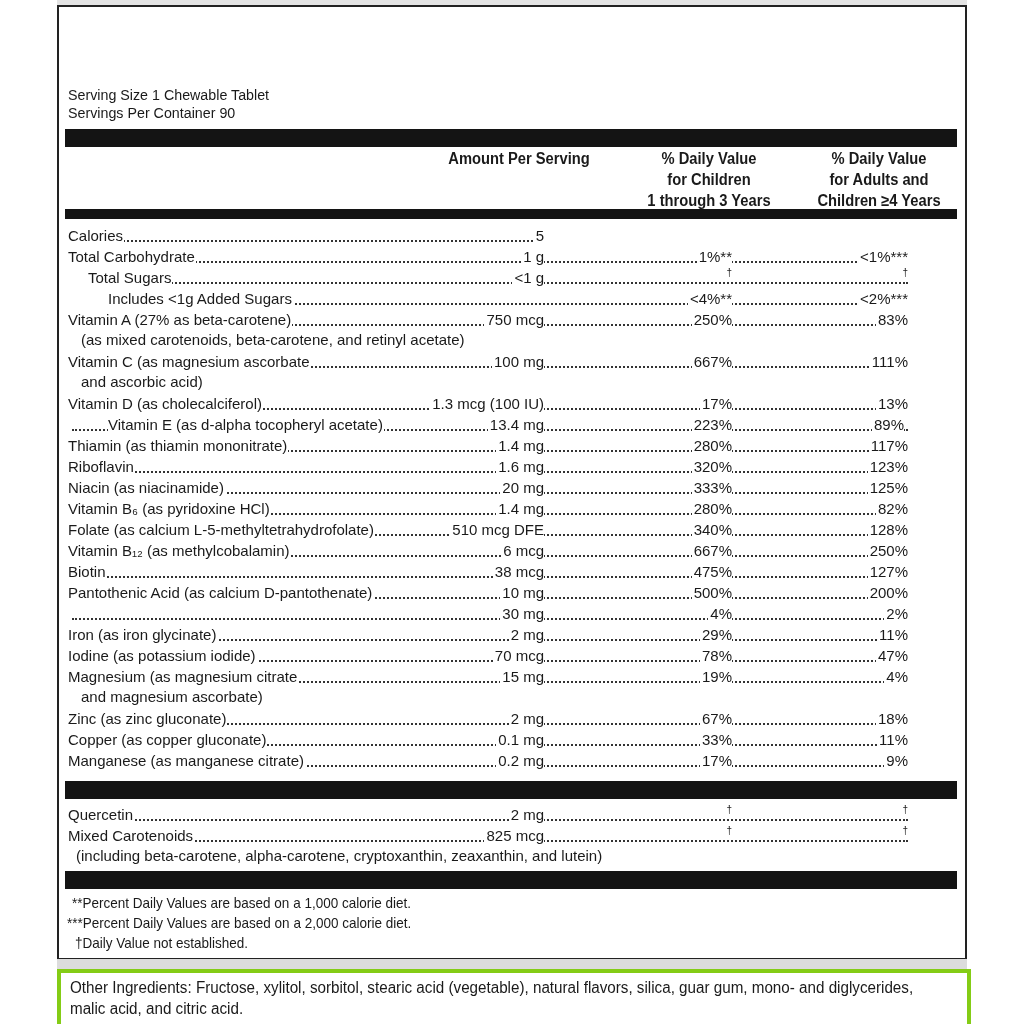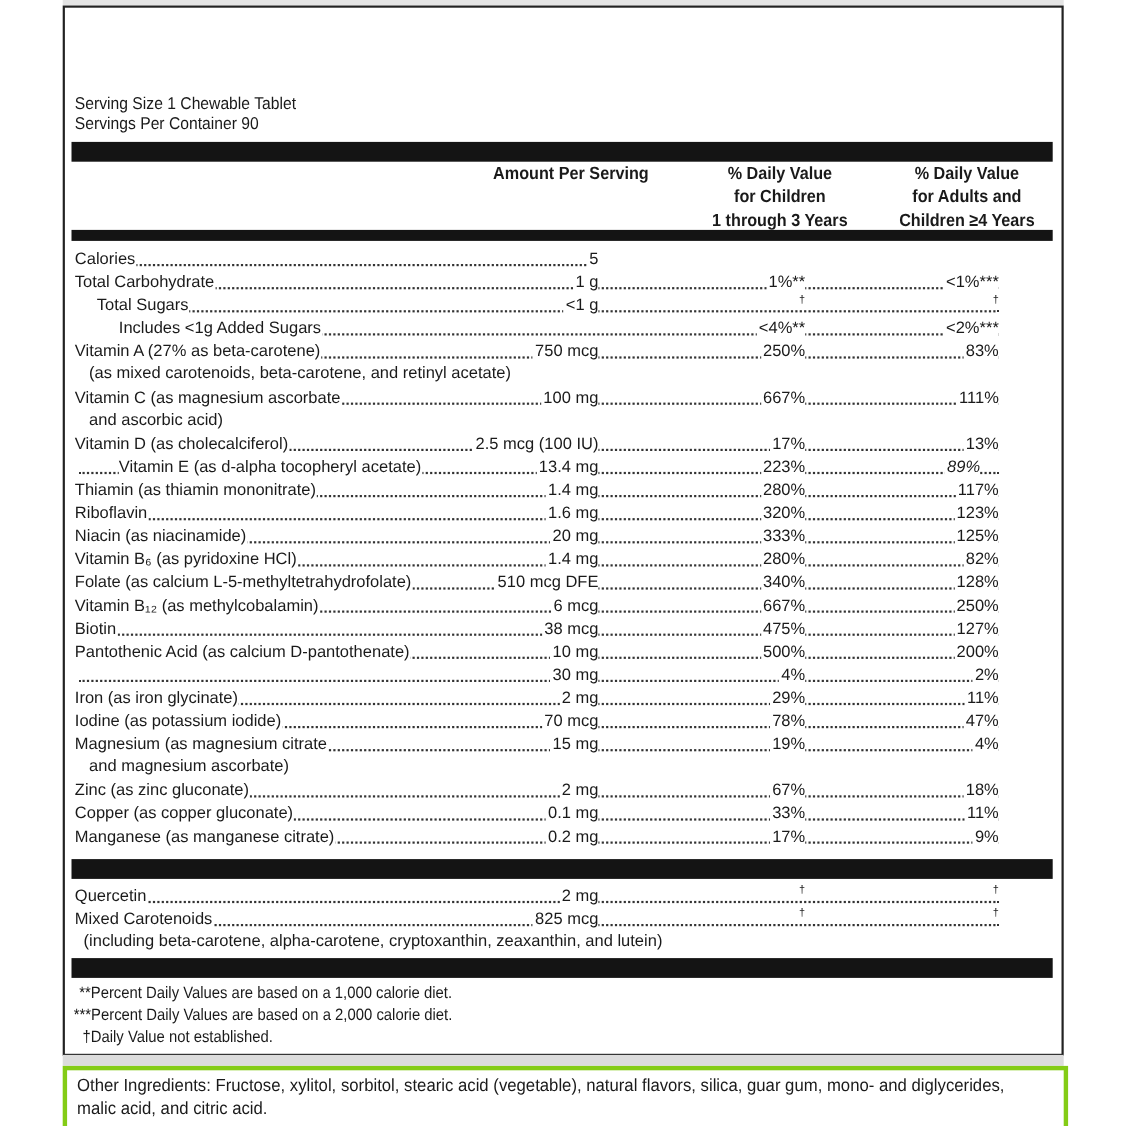--- a/index.html
+++ b/index.html
@@ -88,30 +88,30 @@
         <div class="dotline" style="left:4px; width:836px;"></div>
         <span class="lbl" style="left:0px;">Vitamin C (as magnesium ascorbate</span>
         <span class="amt" style="right:364px; padding-left:2px;">100 mg</span>
         <span class="c1" style="right:176px; padding-left:2px;">667%</span>
         <span class="c2" style="right:0px; padding-left:2px;">111%</span>
       </div>
       <div class="sub" style="top:364px; left:22px;">and ascorbic acid)</div>
       <div class="row" style="top:386px;">
         <div class="dotline" style="left:4px; width:836px;"></div>
         <span class="lbl" style="left:0px;">Vitamin D (as cholecalciferol)</span>
-        <span class="amt" style="right:364px; padding-left:2px;">2.5 mcg (100 IU)</span>
+        <span class="amt" style="right:364px; padding-left:2px;">1.3 mcg (100 IU)</span>
         <span class="c1" style="right:176px; padding-left:2px;">17%</span>
         <span class="c2" style="right:0px; padding-left:2px;">13%</span>
       </div>
       <div class="row" style="top:407px;">
         <div class="dotline" style="left:4px; width:836px;"></div>
         <span class="lbl" style="left:0px;margin-left:40px;">Vitamin E (as d-alpha tocopheryl acetate)</span>
         <span class="amt" style="right:364px; padding-left:2px;">13.4 mg</span>
         <span class="c1" style="right:176px; padding-left:2px;">223%</span>
-        <span class="c2" style="right:17px; padding-left:2px;font-style:italic;">89%</span>
+        <span class="c2" style="right:4px; padding-left:2px;">89%</span>
       </div>
       <div class="row" style="top:428px;">
         <div class="dotline" style="left:4px; width:836px;"></div>
         <span class="lbl" style="left:0px;">Thiamin (as thiamin mononitrate)</span>
         <span class="amt" style="right:364px; padding-left:2px;">1.4 mg</span>
         <span class="c1" style="right:176px; padding-left:2px;">280%</span>
         <span class="c2" style="right:0px; padding-left:2px;">117%</span>
       </div>
       <div class="row" style="top:449px;">
         <div class="dotline" style="left:4px; width:836px;"></div>

